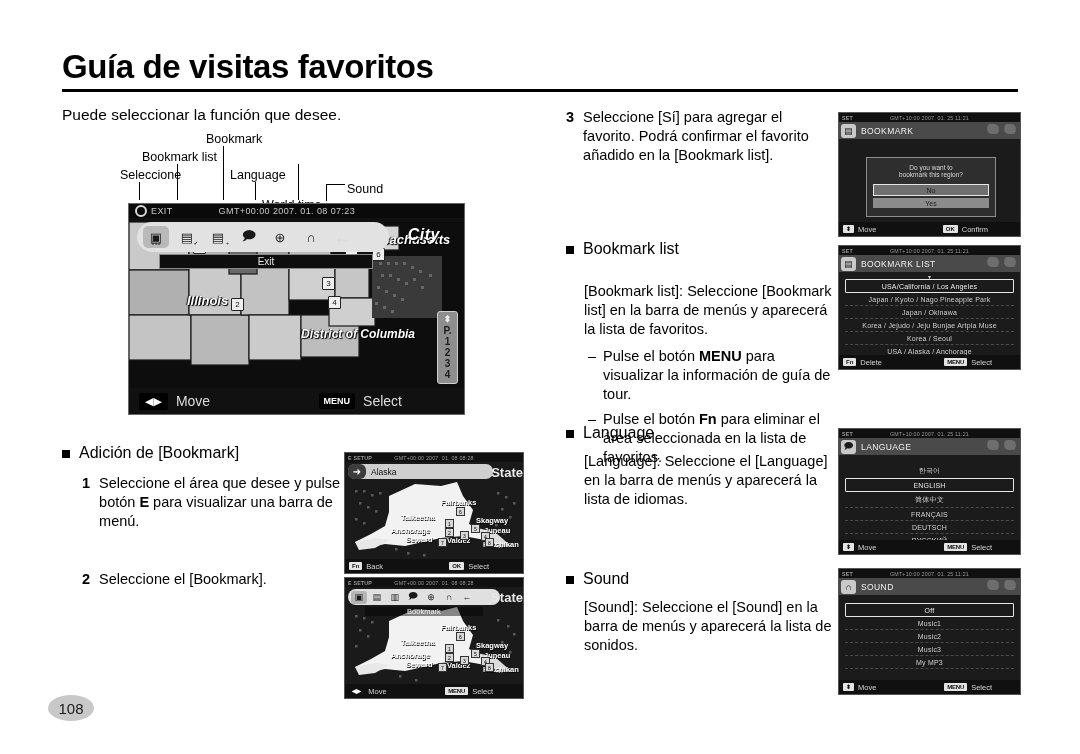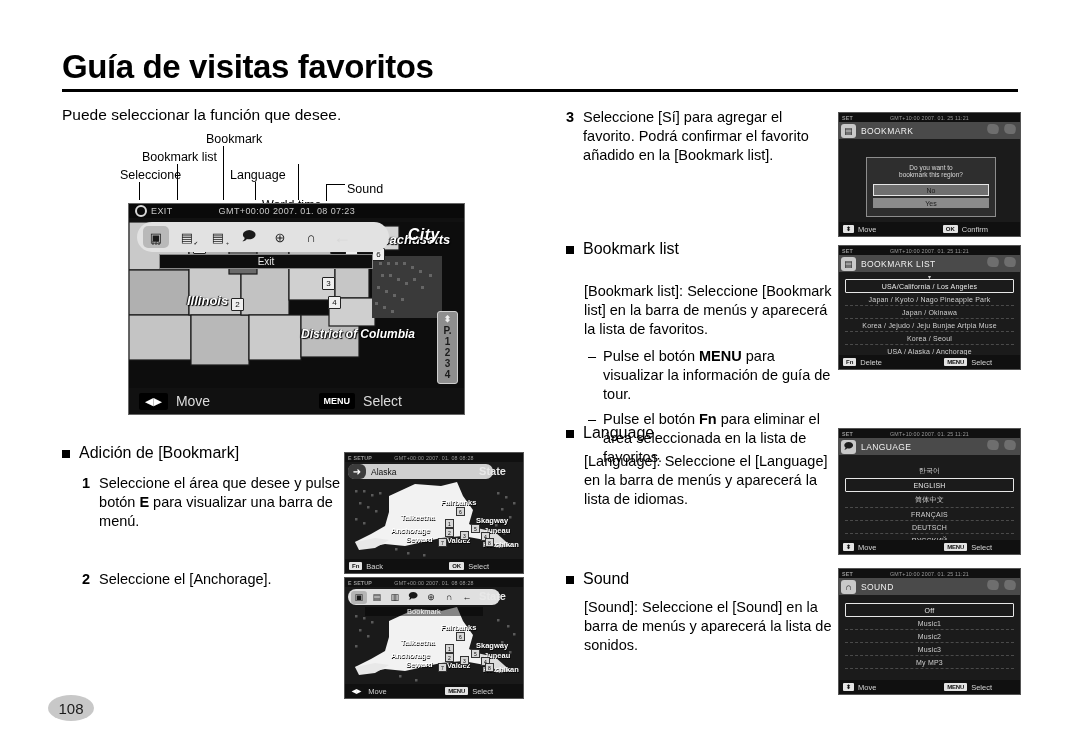--- a/index.html
+++ b/index.html
@@ -315,23 +315,23 @@
   }
   .ak-mark {
     position: absolute;
     width: 7px; height: 7px;
     background: #d8d8d8; border: 1px solid #333;
     font-size: 5px; color: #000;
     display: flex; align-items: center; justify-content: center;
   }
   .state-chip {
     position: absolute;
-    right: 17px; top: 12px;
+    right: 0; top: 12px;
     color: #e8e8e8;
-    font-size: 11px;
+    font-size: 13px;
     font-weight: bold;
   }
   .ak-titlebar {
     position: absolute; left: 3px; top: 11px;
     width: 145px; height: 15px;
     background: #cfcfcf;
     border-radius: 7px;
     display: flex; align-items: center;
     color: #111; font-size: 8.5px;
   }
@@ -526,21 +526,21 @@
     </div>
     <div class="num-item" style="margin-top:12px; margin-left:20px;">
       <span class="n">1</span>
       <span><span>Seleccione el área que desee y pulse el botón </span><b class="kb">E</b><span> para visualizar una barra de menú.</span></span>
     </div>
   </div>
 
   <div style="position:absolute; left:82px; top:570px; width:290px;">
     <div class="num-item">
       <span class="n">2</span>
-      <span>Seleccione el [Anchorage].</span>
+      <span>Seleccione el [Bookmark].</span>
     </div>
   </div>
 
   <div class="thumb lcd" style="left:344px; top:452px;">
     <div class="lcd-status">
       <span class="st-left">E SETUP</span>
       <span class="st-mid">GMT+00:00 2007. 01. 08 08:28</span>
     </div>
     <div class="alaska-canvas" style="top:9px; bottom:14px;">
       <svg width="180" height="99" viewBox="0 0 180 99">

